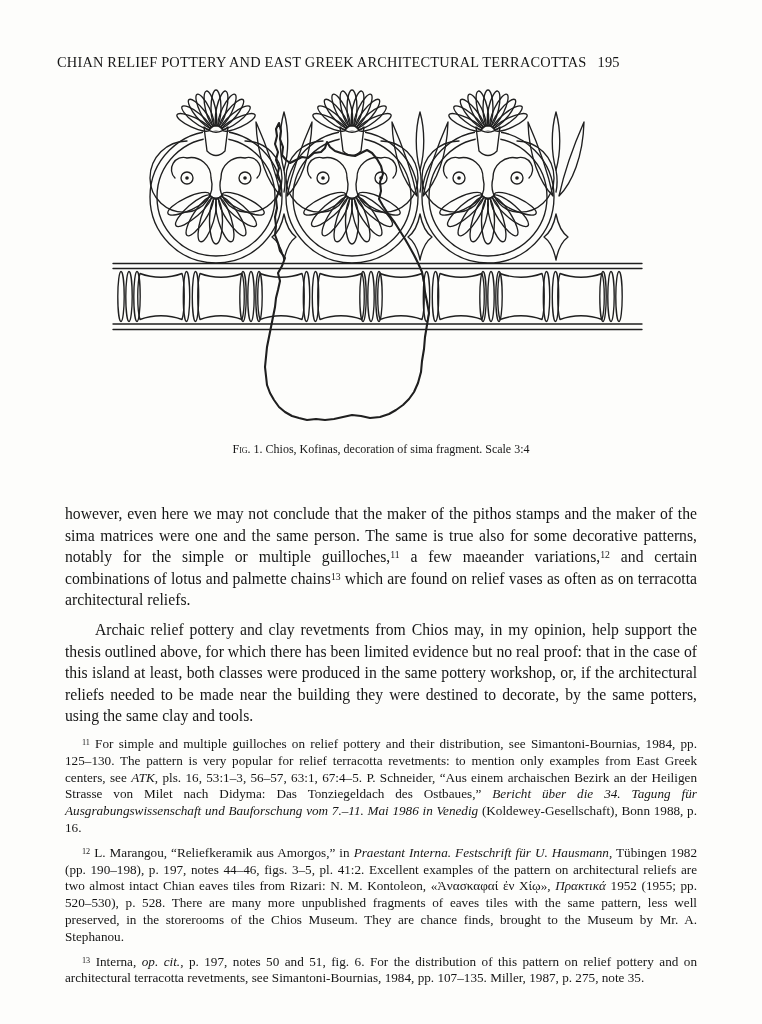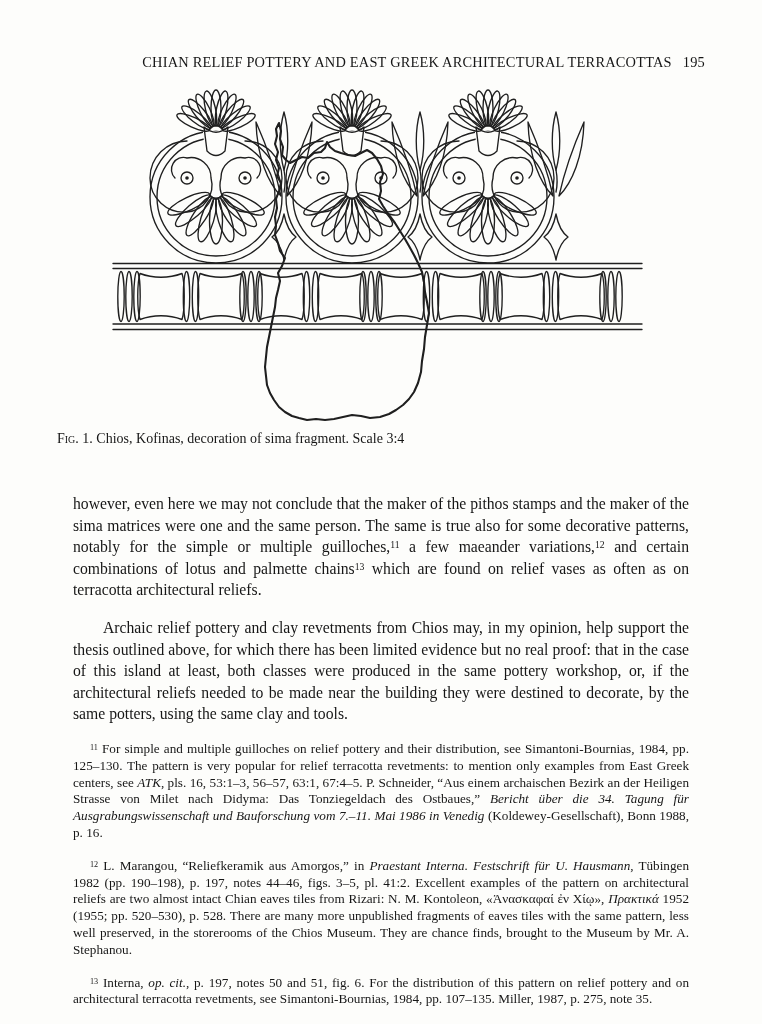--- a/index.html
+++ b/index.html
@@ -3,34 +3,34 @@
 <meta charset="utf-8">
 <style>
   html,body{margin:0;padding:0}
   body{
     width:762px;height:1024px;
     background:#fdfdfb;color:#161616;
     font-family:"Liberation Serif","DejaVu Serif",serif;
   }
   .page{width:762px;height:1024px;box-sizing:border-box;padding:54px 57px 0;overflow:hidden}
 
-  .header{text-align:right;font-size:14.4px;letter-spacing:.2px;white-space:nowrap}
+  .header{text-align:left;font-size:14.4px;letter-spacing:.2px;white-space:nowrap}
   .header .pagenum{margin-left:11px}
 
   figure{margin:0;padding:0}
   .fig-svg{display:block;margin:16px auto 0}
   svg *{stroke:#1f1f1f;fill:none;stroke-width:1.35;stroke-linejoin:round;stroke-linecap:round}
   svg .fillw{fill:#fdfdfb;stroke:none}
   svg .dot{fill:#1f1f1f;stroke:none}
   svg .frag{stroke-width:2.1}
-  figcaption{text-align:left;font-size:14px;margin-top:4px}
+  figcaption{text-align:center;font-size:12px;margin-top:15px}
   .sc{font-variant:small-caps}
 
   main{margin-top:46px}
-  p{margin:16px}
+  p{margin:8px}
   .body-para{font-size:15.7px;line-height:21.6px;text-align:justify}
   .body-para.indent{text-indent:30px}
 
   .footnotes{margin-top:9px}
   .fn{font-size:13.2px;line-height:16.8px;text-align:justify;text-indent:17px}
 
   sup{font-size:.62em;line-height:0;vertical-align:.38em}
   i{font-style:italic}
 </style>
 </head>

